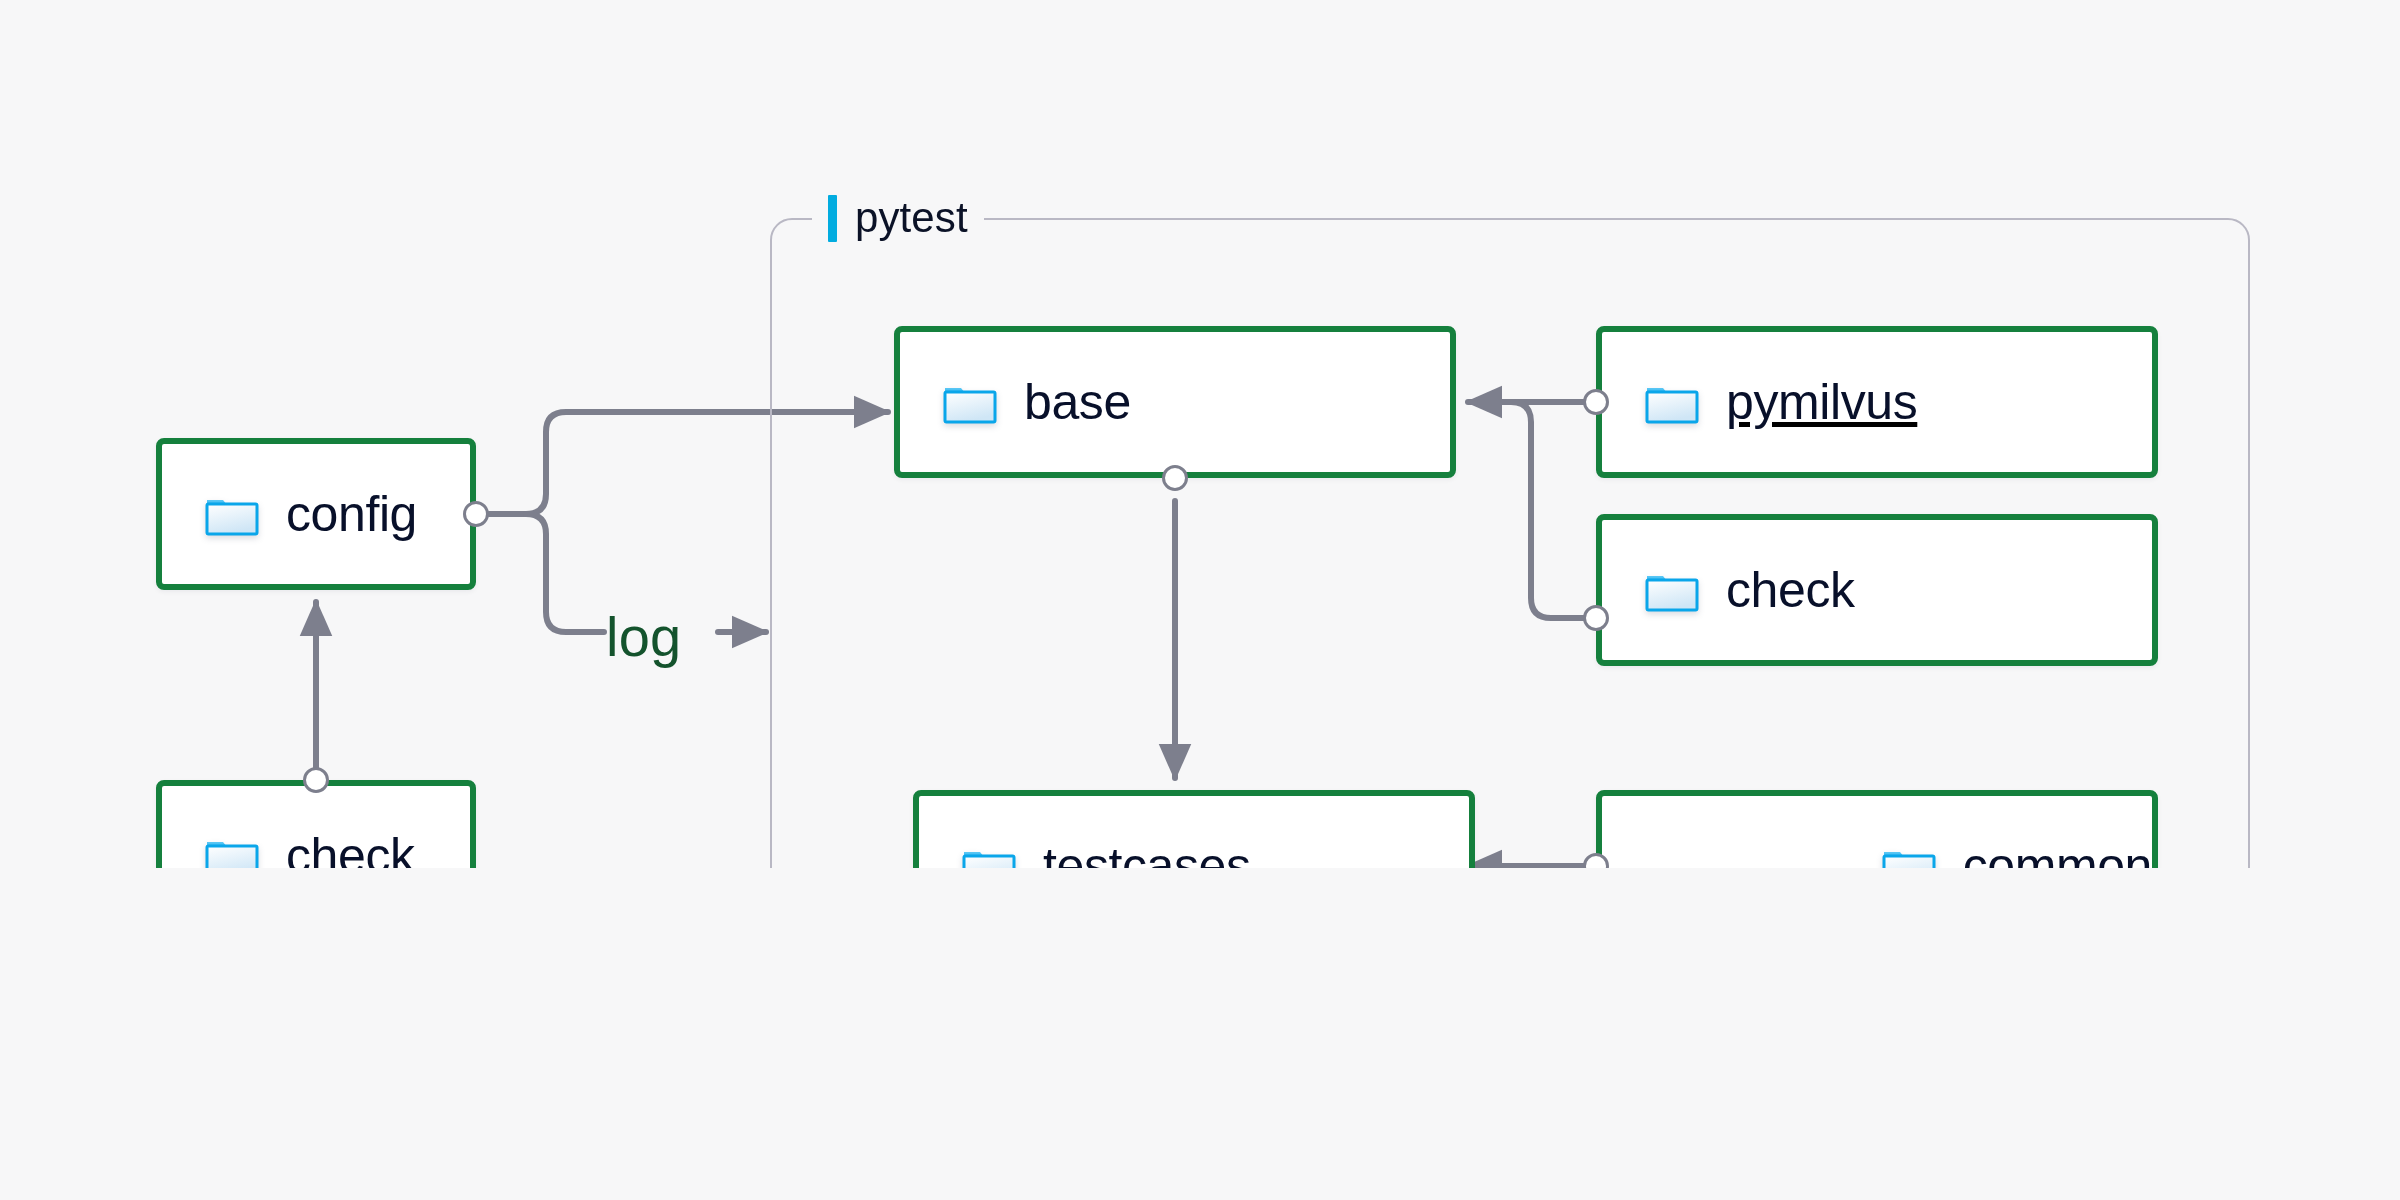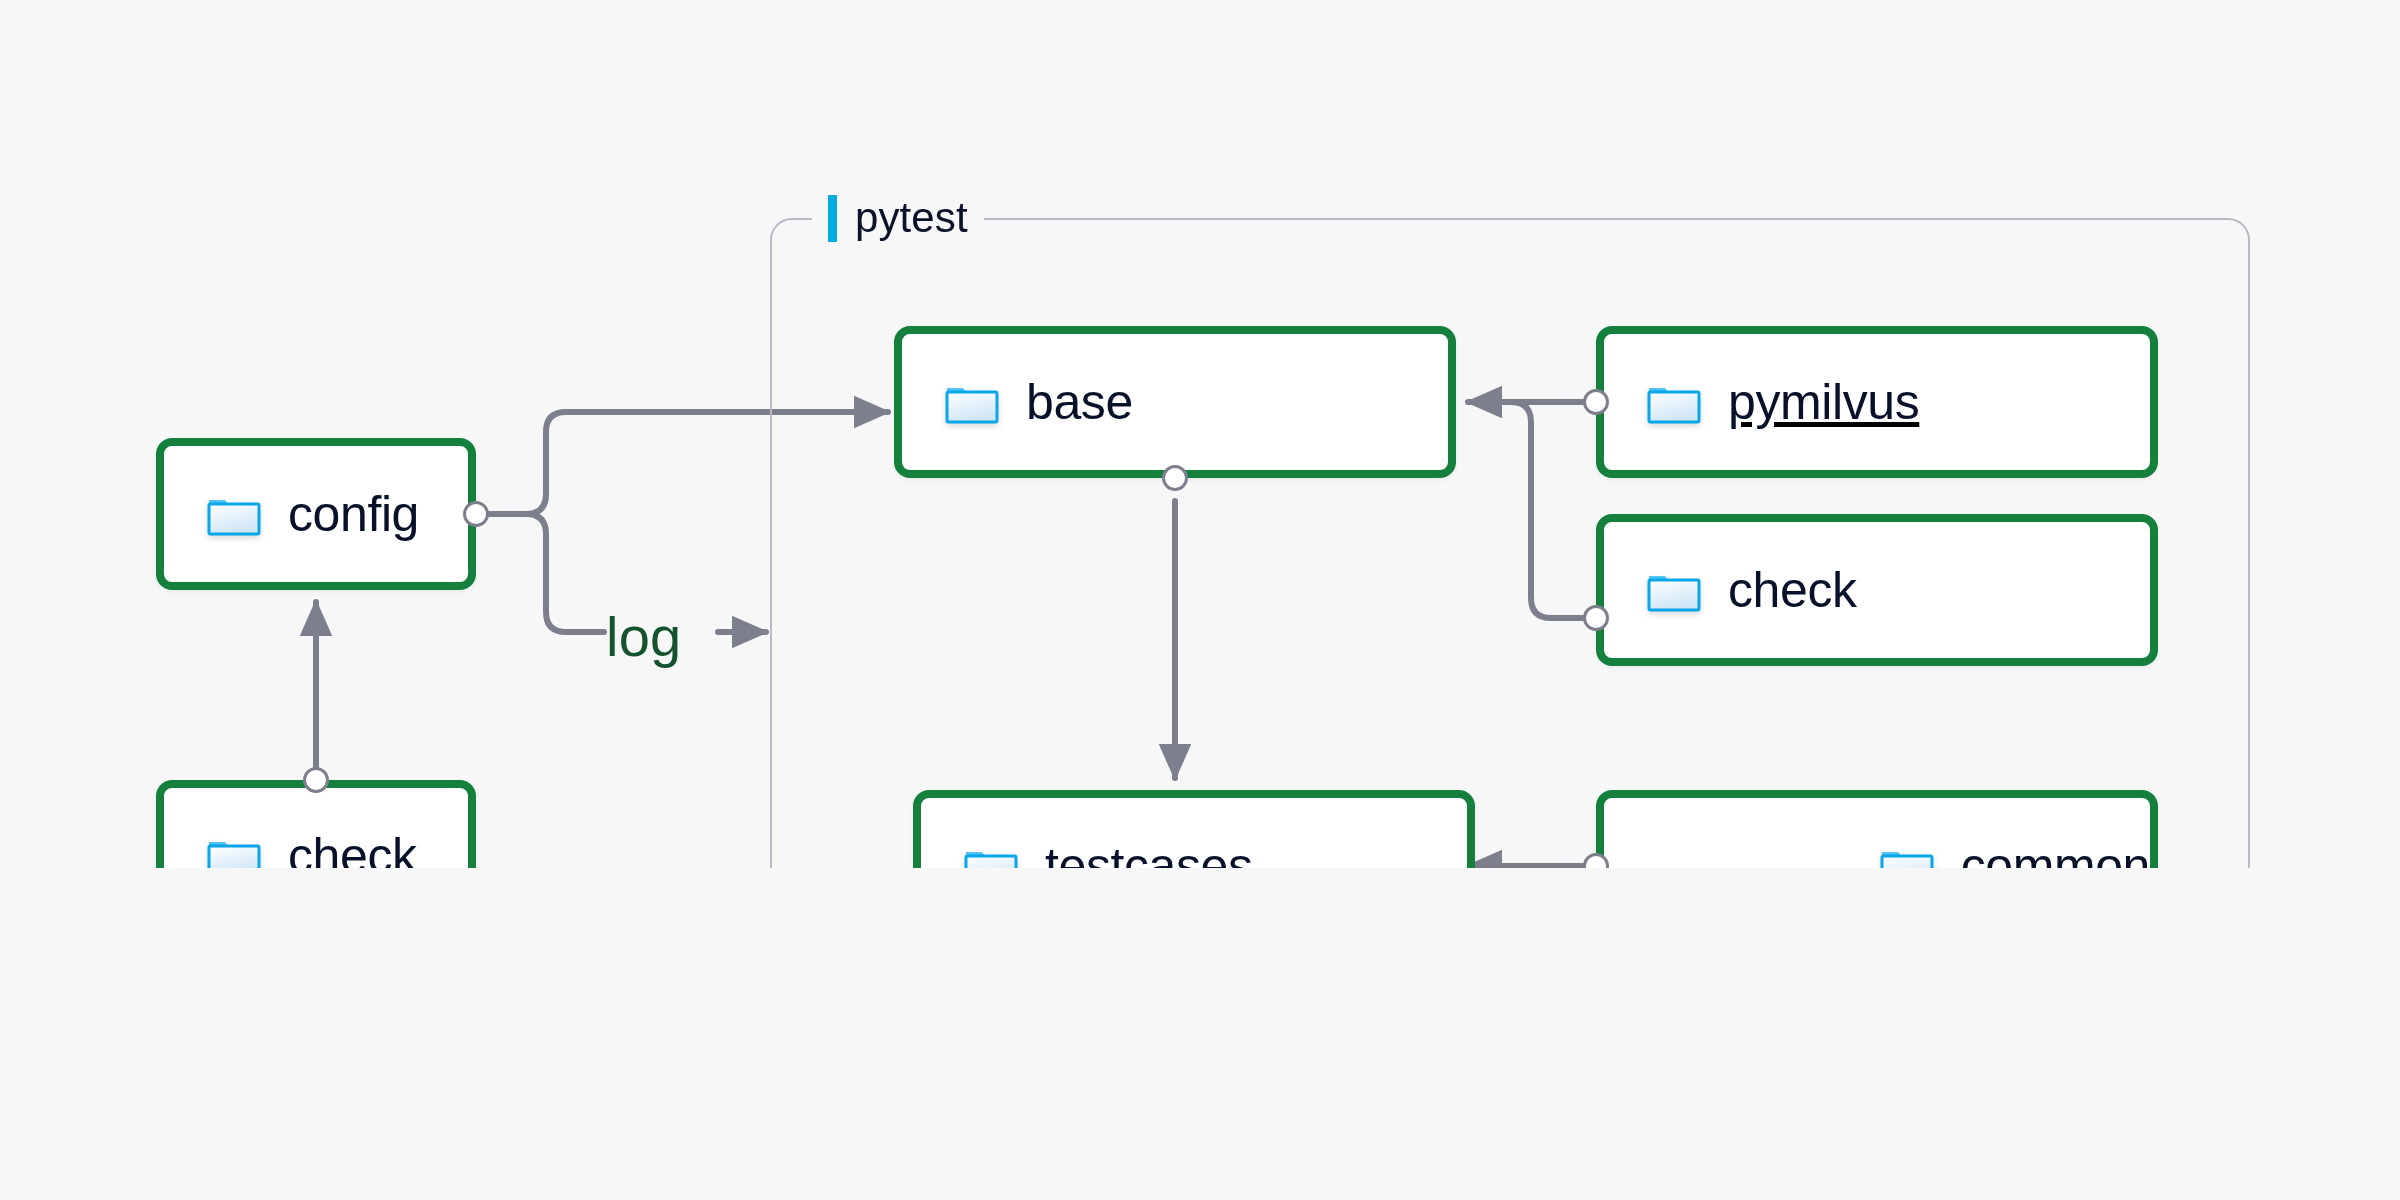--- a/index.html
+++ b/index.html
@@ -54,22 +54,22 @@
     color: #0b1227;
     letter-spacing: 0.1px;
     white-space: nowrap;
   }
 
   
   .node {
     position: absolute;
     box-sizing: border-box;
     background: #ffffff;
-    border: 8px solid #15803d;
-    border-radius: 16px;
+    border: 6px solid #15803d;
+    border-radius: 8px;
     display: flex;
     align-items: center;
     box-shadow: 0 2px 5px rgba(20,24,50,0.055);
     z-index: 5;
   }
   .node-inner {
     display: flex;
     align-items: center;
     gap: 26px;
     padding-left: 42px;

